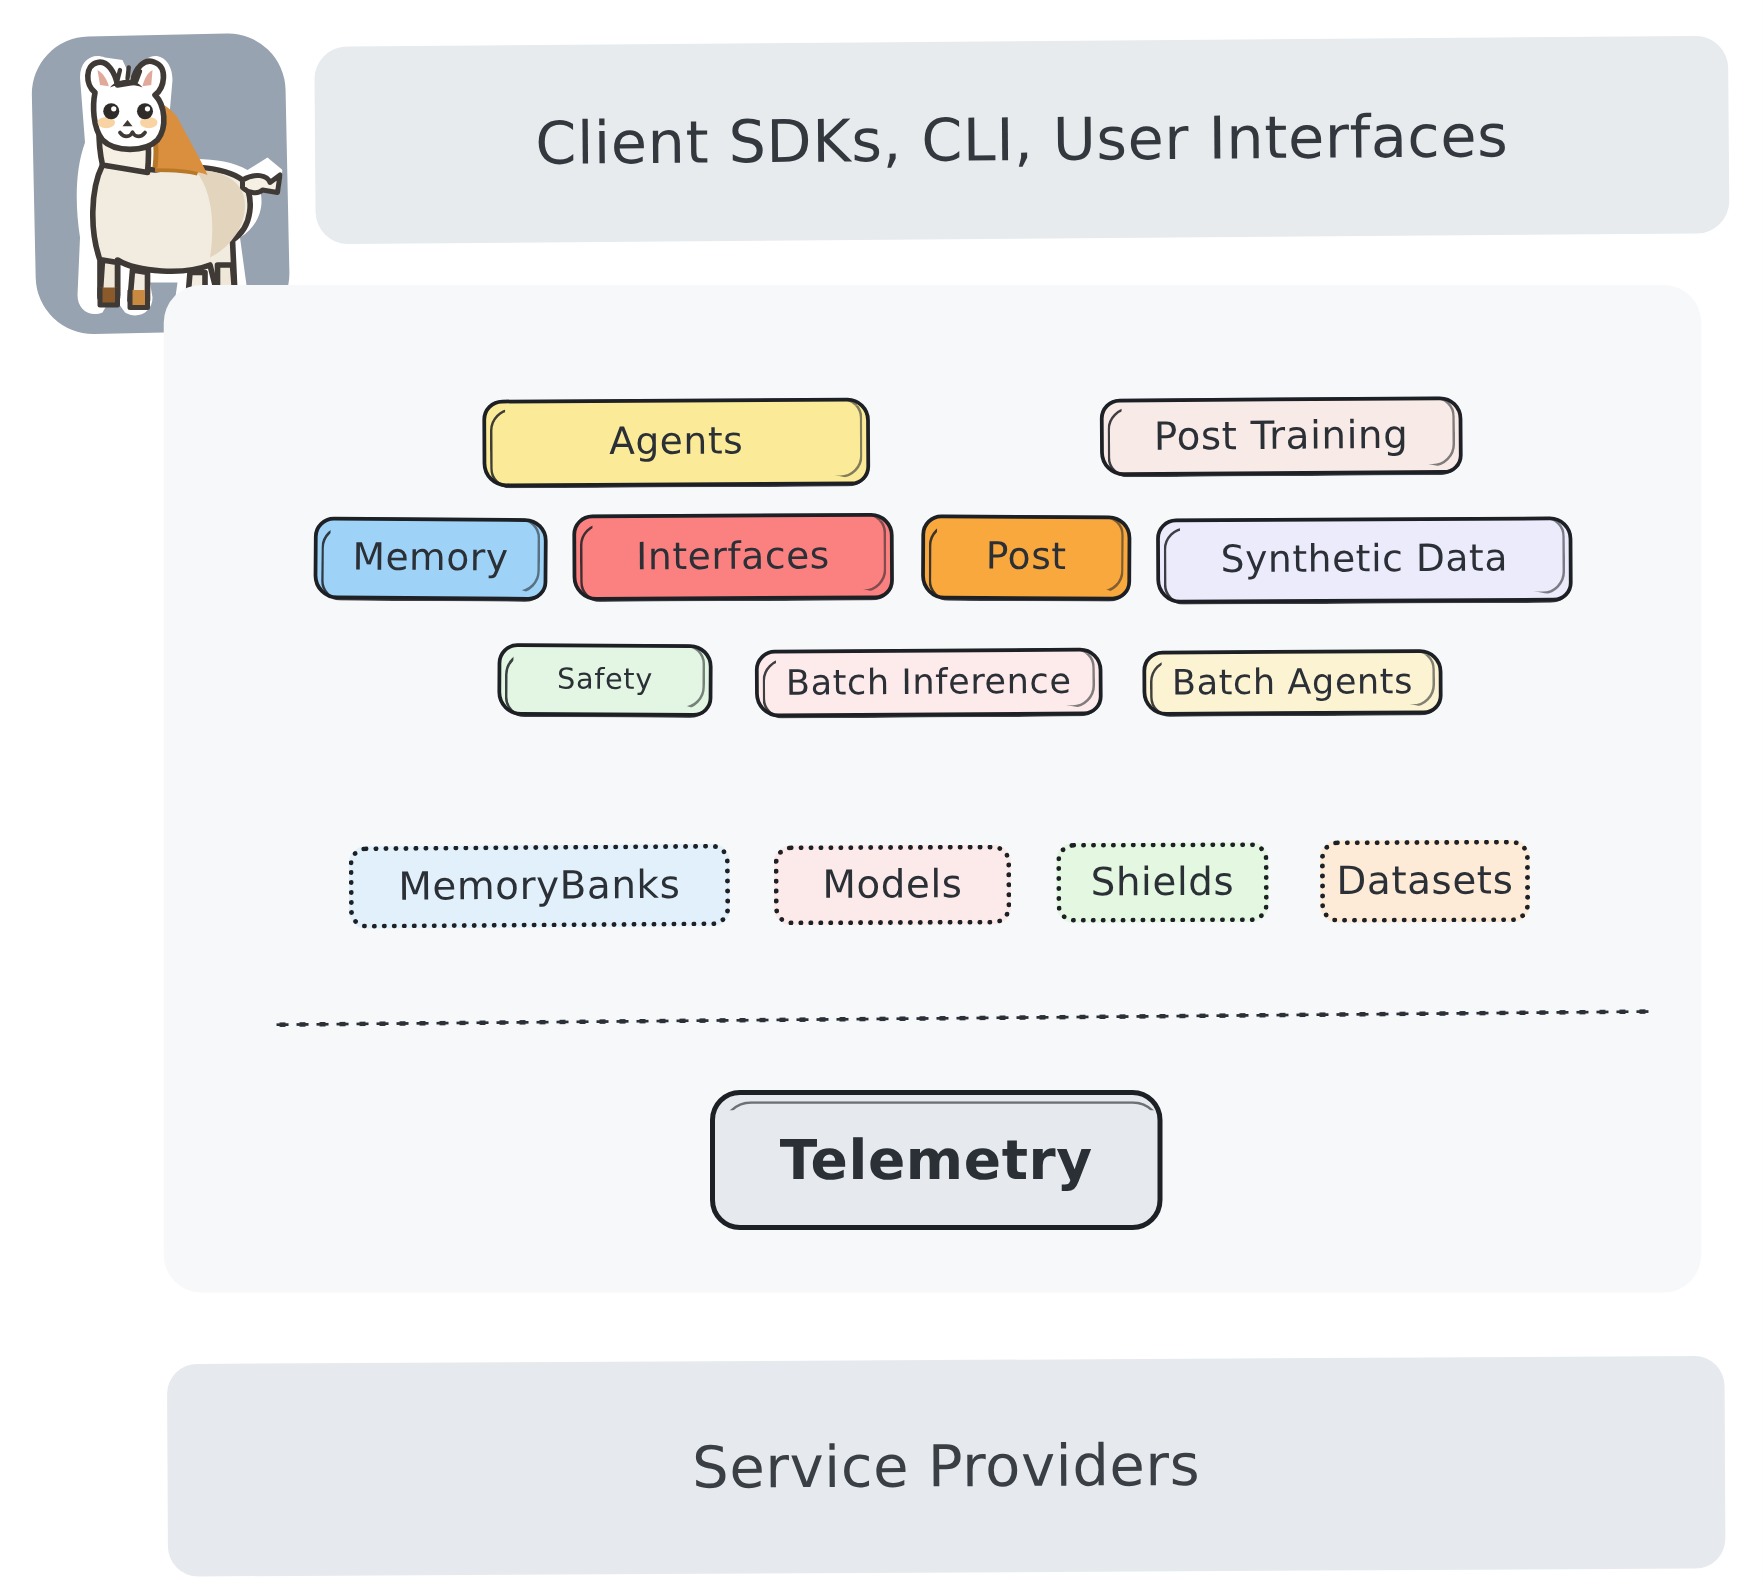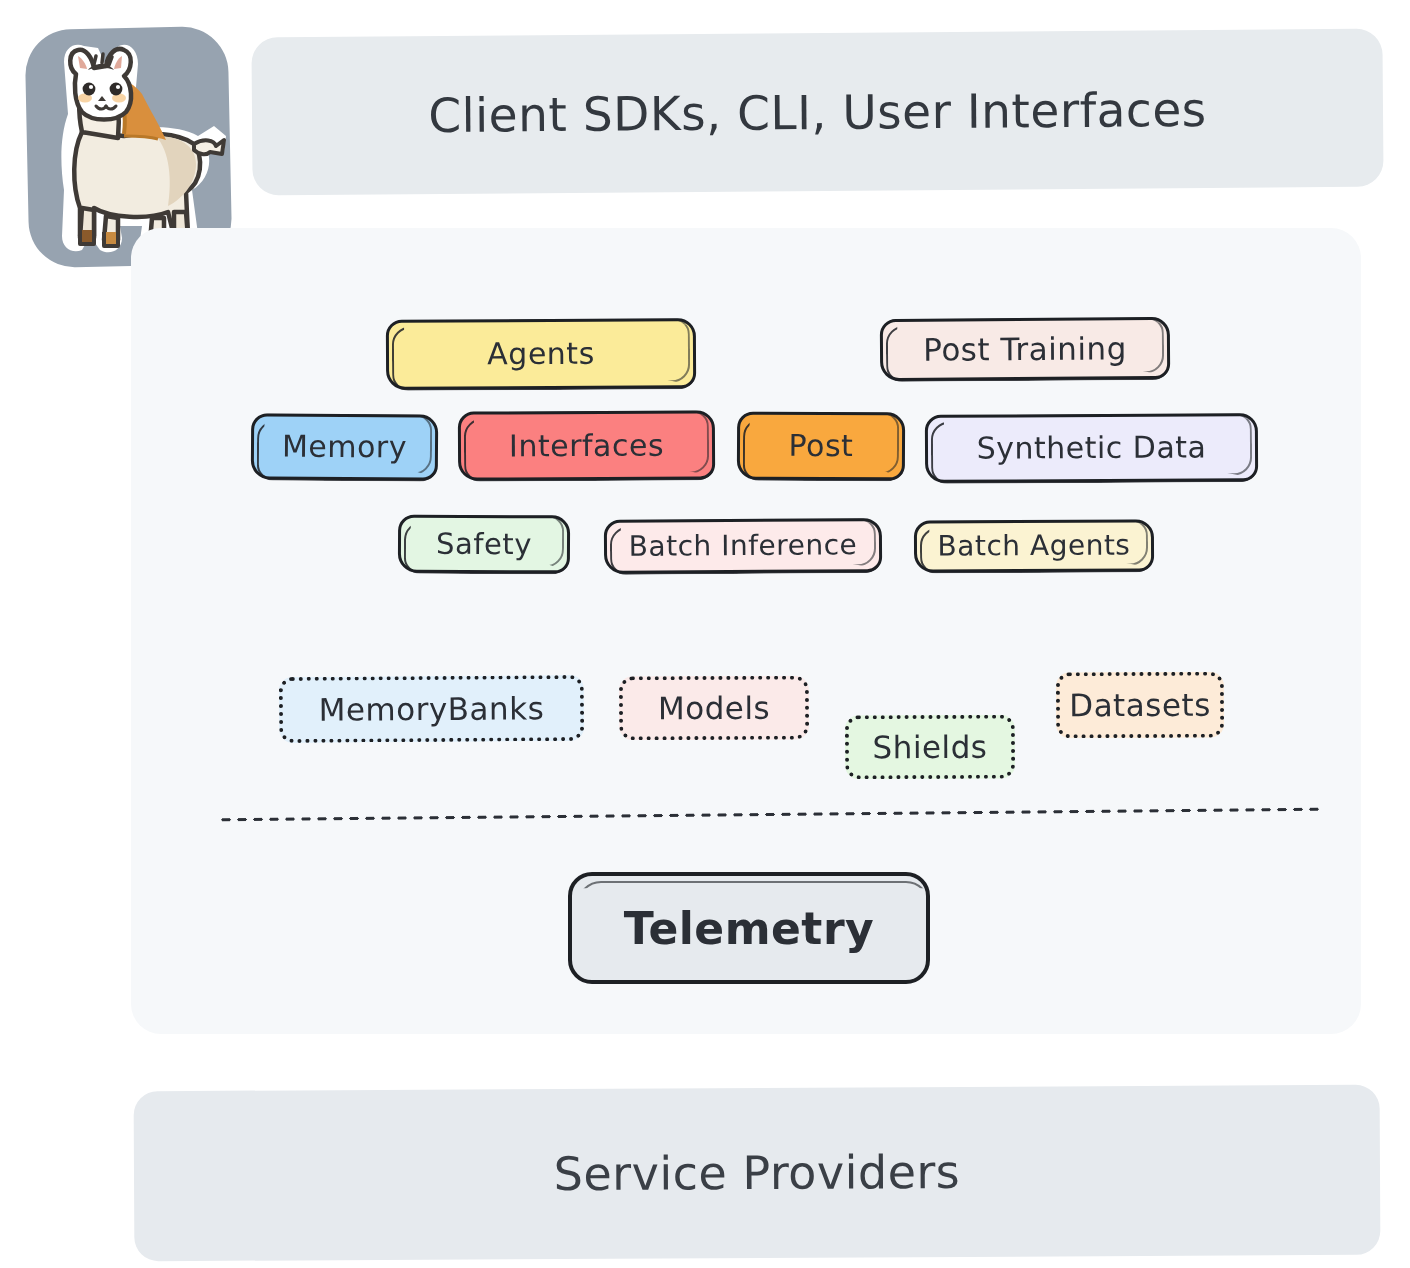--- a/index.html
+++ b/index.html
@@ -288,37 +288,37 @@
 <div class="hbox" style="left:458px; top:411px; width:257px; height:69px; background:#fb8080; transform:rotate(-0.3deg);">
   <span class="sketch-text">Interfaces</span>
 </div>
 <div class="hbox" style="left:737px; top:412px; width:168px; height:68px; background:#f9a83e; transform:rotate(0.3deg);">
   <span class="sketch-text">Post</span>
 </div>
 <div class="hbox" style="left:925px; top:414px; width:333px; height:68px; background:#ecebfb; transform:rotate(-0.3deg);">
   <span class="sketch-text">Synthetic Data</span>
 </div>
 
-<div class="hbox" style="left:398px; top:515px; width:172px; height:58px; background:#e3f6e3; font-size:29px; transform:rotate(0.3deg);">
+<div class="hbox" style="left:398px; top:515px; width:172px; height:58px; background:#e3f6e3; font-size:23px; transform:rotate(0.3deg);">
   <span class="sketch-text">Safety</span>
 </div>
 <div class="hbox" style="left:604px; top:519px; width:278px; height:54px; background:#fdeaea; font-size:28px; transform:rotate(-0.4deg);">
   <span class="sketch-text">Batch Inference</span>
 </div>
 <div class="hbox" style="left:914px; top:520px; width:240px; height:52px; background:#fbf3d2; font-size:28px; transform:rotate(-0.3deg);">
   <span class="sketch-text">Batch Agents</span>
 </div>
 
 <div class="dbox" style="left:279px; top:676px; width:305px; height:66px; background:#e1f0fb; transform:rotate(-0.4deg);">
   <span class="sketch-text">MemoryBanks</span>
 </div>
 <div class="dbox" style="left:619px; top:676px; width:190px; height:64px; background:#fbeae9; transform:rotate(-0.2deg);">
   <span class="sketch-text">Models</span>
 </div>
-<div class="dbox" style="left:845px; top:674px; width:170px; height:64px; background:#e4f7e1; transform:rotate(-0.2deg);margin-top:41px;">
+<div class="dbox" style="left:845px; top:674px; width:170px; height:64px; background:#e4f7e1; transform:rotate(-0.2deg);">
   <span class="sketch-text">Shields</span>
 </div>
 <div class="dbox" style="left:1056px; top:672px; width:168px; height:66px; background:#fdebd8; transform:rotate(-0.2deg);">
   <span class="sketch-text">Datasets</span>
 </div>
 
 <div id="divider"></div>
 
 <div id="telemetry-box">
   <span class="sketch-text">Telemetry</span>

